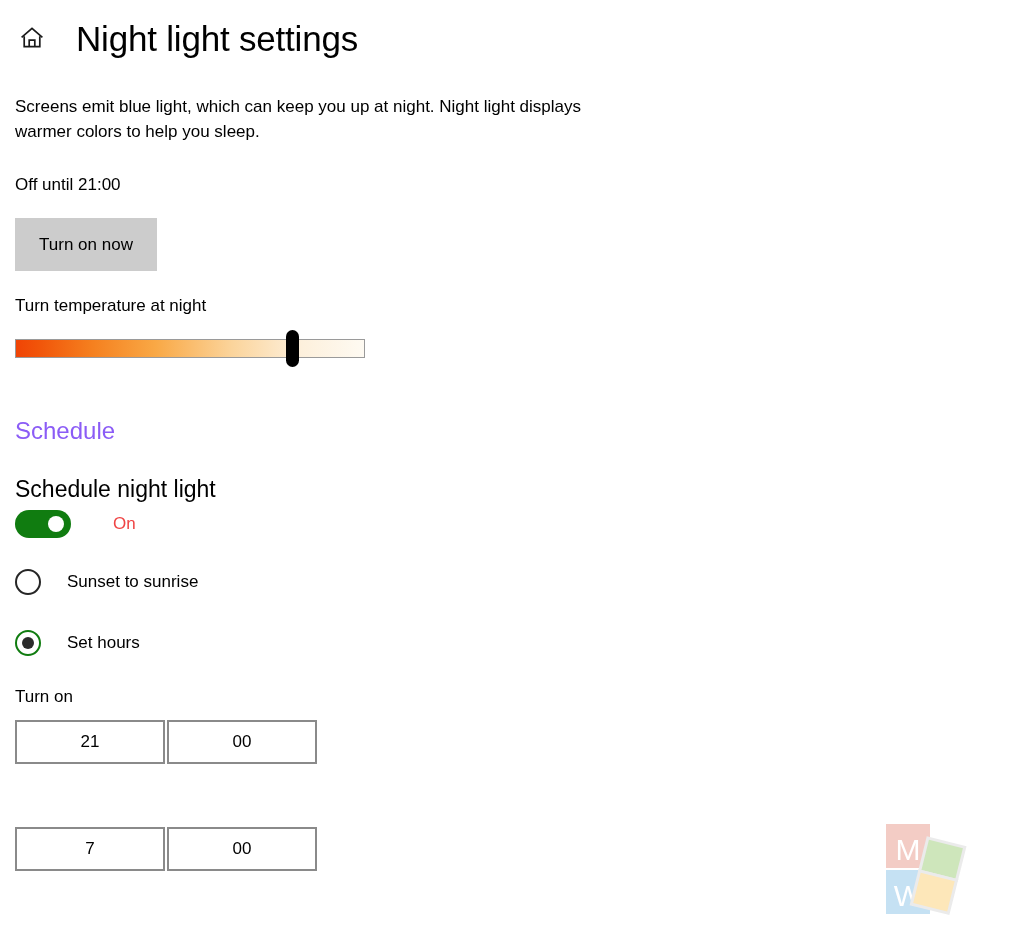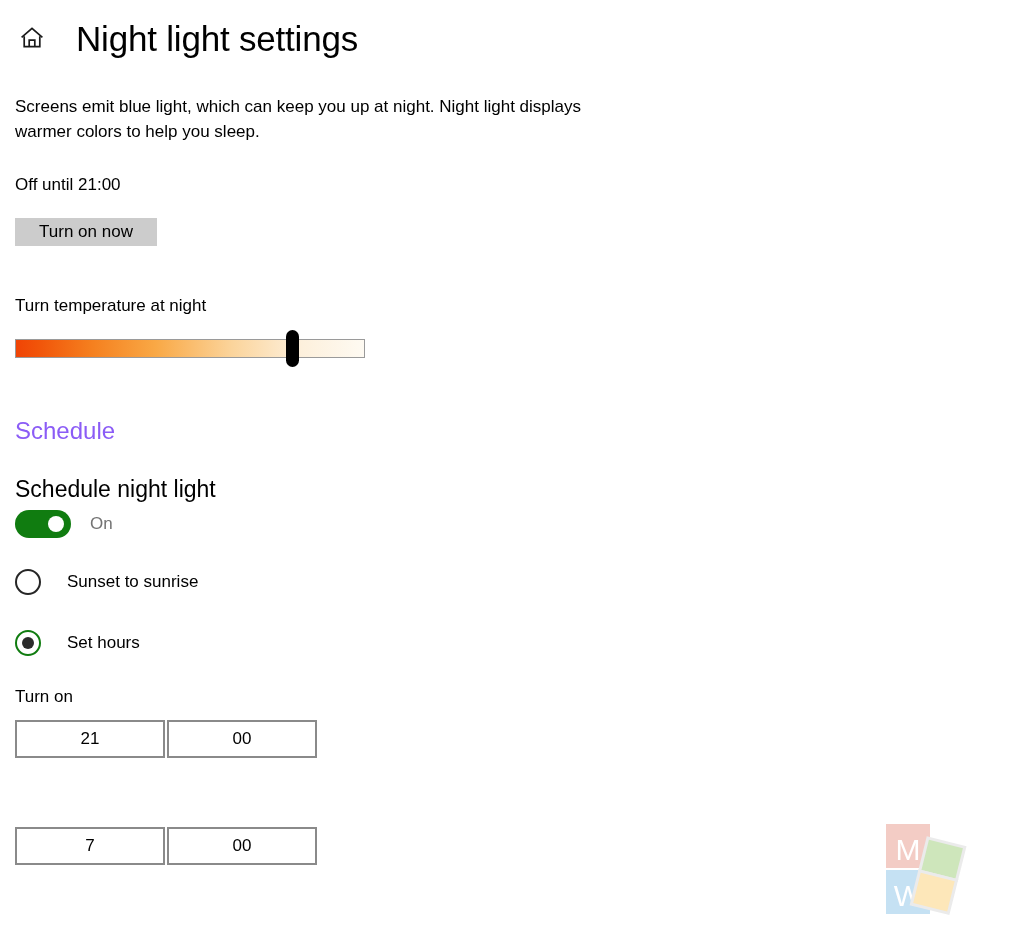--- a/index.html
+++ b/index.html
@@ -60,21 +60,21 @@
     font-size: 17px;
     color: #000;
   }
 
   
   .turn-on-button {
     position: absolute;
     left: 15px;
     top: 218px;
     width: 142px;
-    height: 28px;
+    height: 53px;
     background: #cccccc;
     border: none;
     font-family: "Liberation Sans", sans-serif;
     font-size: 17px;
     color: #000;
     cursor: pointer;
     padding: 0;
   }
 
   
@@ -157,23 +157,23 @@
   .toggle .knob {
     position: absolute;
     width: 16px;
     height: 16px;
     border-radius: 50%;
     background: #ffffff;
     top: 6px;
     right: 7px;
   }
   .toggle-state {
-    margin-left: 19px;
-    font-size: 17px;
-    color: #737373;
+    margin-left: 42px;
+    font-size: 17px;
+    color: #ef4444;
   }
 
   
   .radio-row {
     position: absolute;
     left: 15px;
     display: flex;
     align-items: center;
     cursor: pointer;
   }
@@ -223,21 +223,21 @@
   .time-fields {
     position: absolute;
     left: 15px;
     display: flex;
   }
   .time-fields.on { top: 720px; }
   .time-fields.off { top: 827px; }
 
   .time-box {
     width: 150px;
-    height: 38px;
+    height: 44px;
     box-sizing: border-box;
     border: 2px solid #8a8a8a;
     background: #ffffff;
     display: flex;
     align-items: center;
     justify-content: center;
     font-size: 17px;
     color: #000;
     cursor: pointer;
   }

